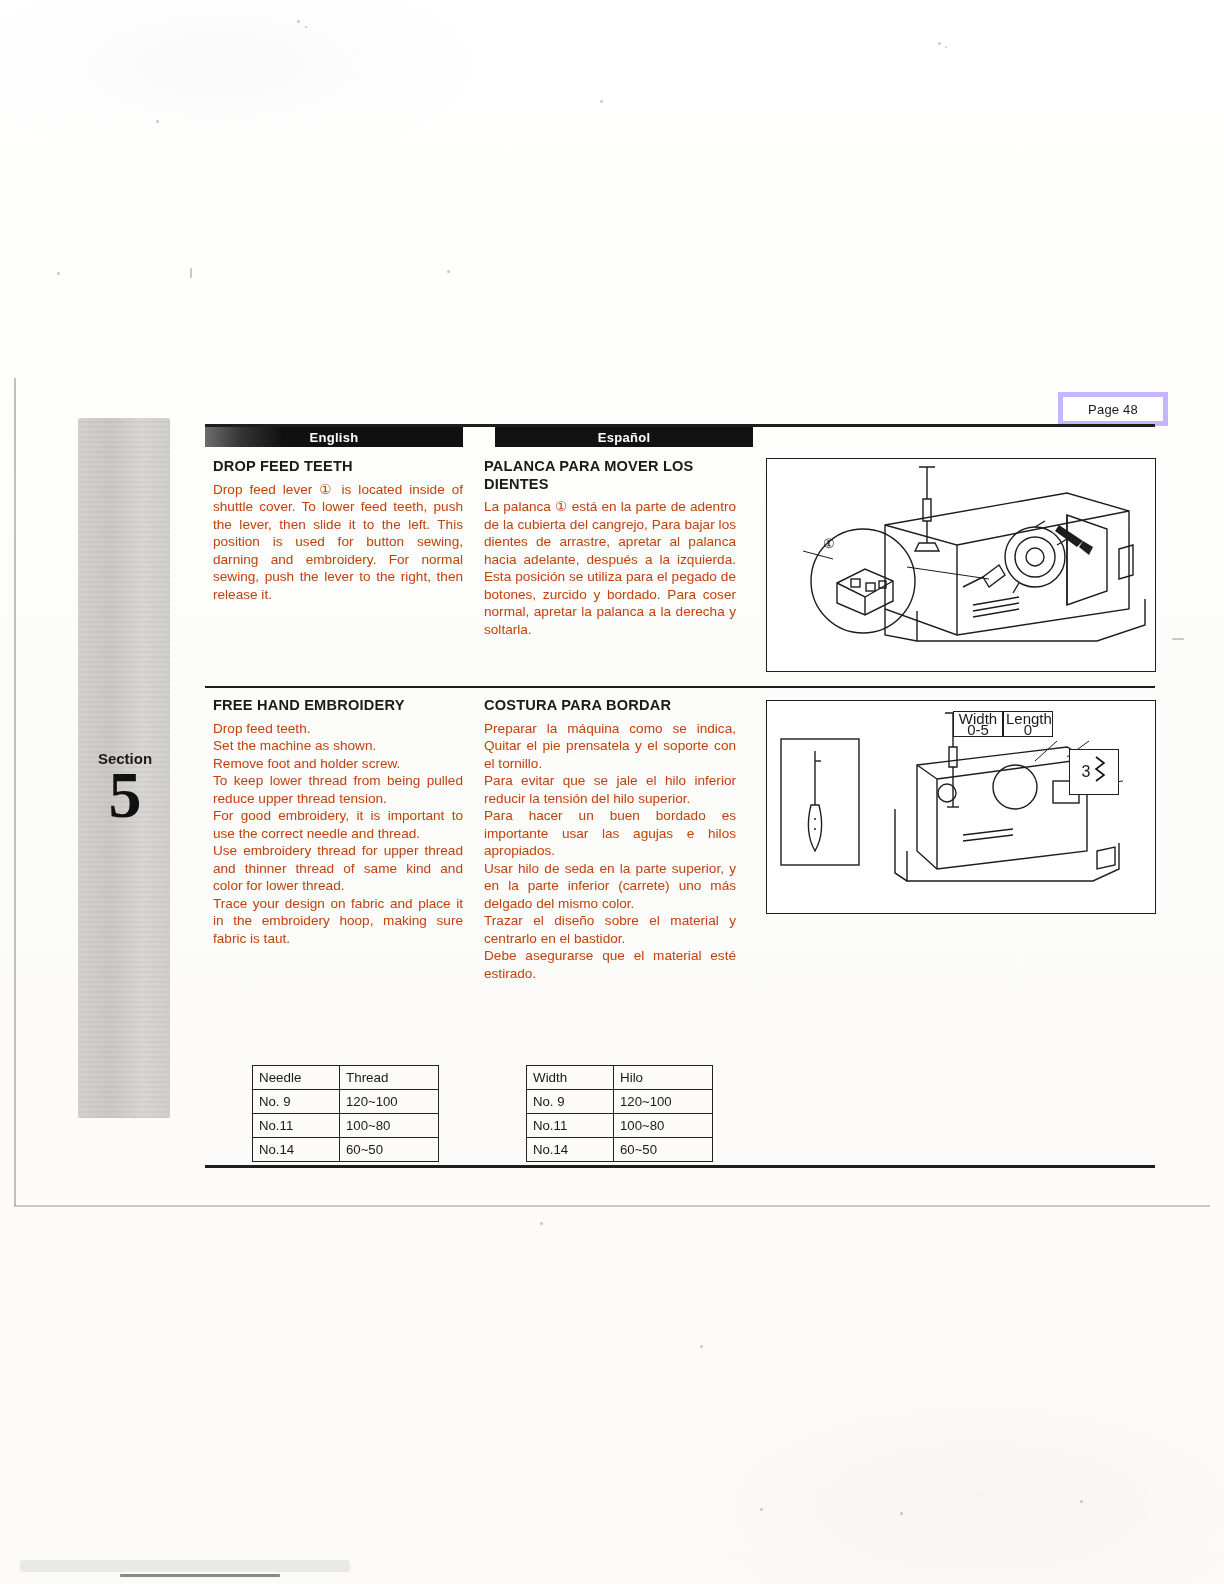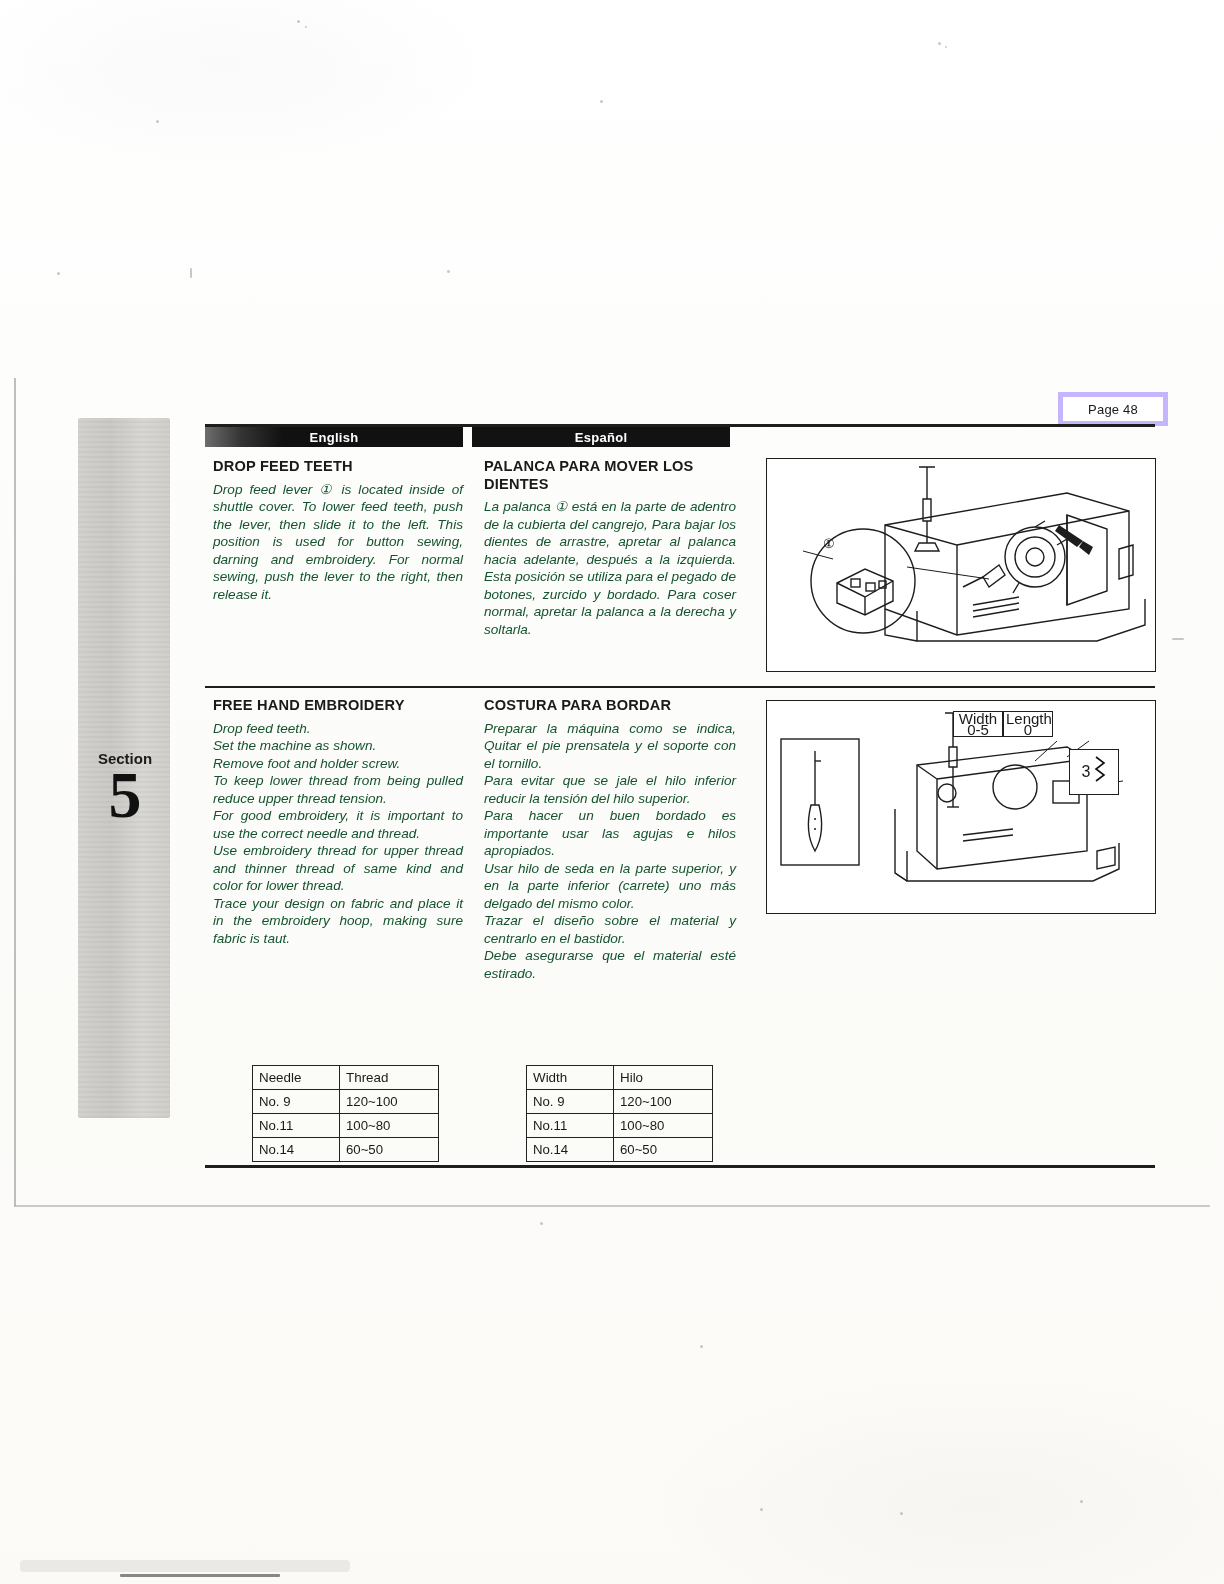--- a/index.html
+++ b/index.html
@@ -83,21 +83,21 @@
     background: #121212;
     color: #fff;
     font-size: 13px;
     font-weight: bold;
     display: flex;
     align-items: center;
     justify-content: center;
     letter-spacing: .3px;
   }
   .lang-en { left: 205px;  width: 258px; }
-  .lang-es { left: 472px;  width: 258px; }
+  .lang-es { left: 495px;  width: 258px; }
   .lang-bar.smudge {
     background: linear-gradient(90deg, #6d6d6d 0%, #343434 14%, #111 30%, #111 100%);
   }
 
   
   .section-tab {
     position: absolute;
     left: 78px;
     top: 418px;
     width: 92px;
@@ -140,21 +140,21 @@
   .col h3 {
     margin: 0 0 5px 0;
     font-size: 14.6px;
     font-weight: bold;
     letter-spacing: .2px;
   }
   .col p {
     margin: 0;
     text-align: justify;
   }
-  .faded { color: #14532d; font-style: italic; }
+  .faded { color: #c2410c; }
 
   .col-en-1 { left: 213px; top: 458px; width: 250px; }
   .col-es-1 { left: 484px; top: 458px; width: 252px; }
   .col-en-2 { left: 213px; top: 697px; width: 250px; }
   .col-es-2 { left: 484px; top: 697px; width: 252px; }
 
   
   .fig {
     position: absolute;
     border: 1.5px solid #1e1e1e;

